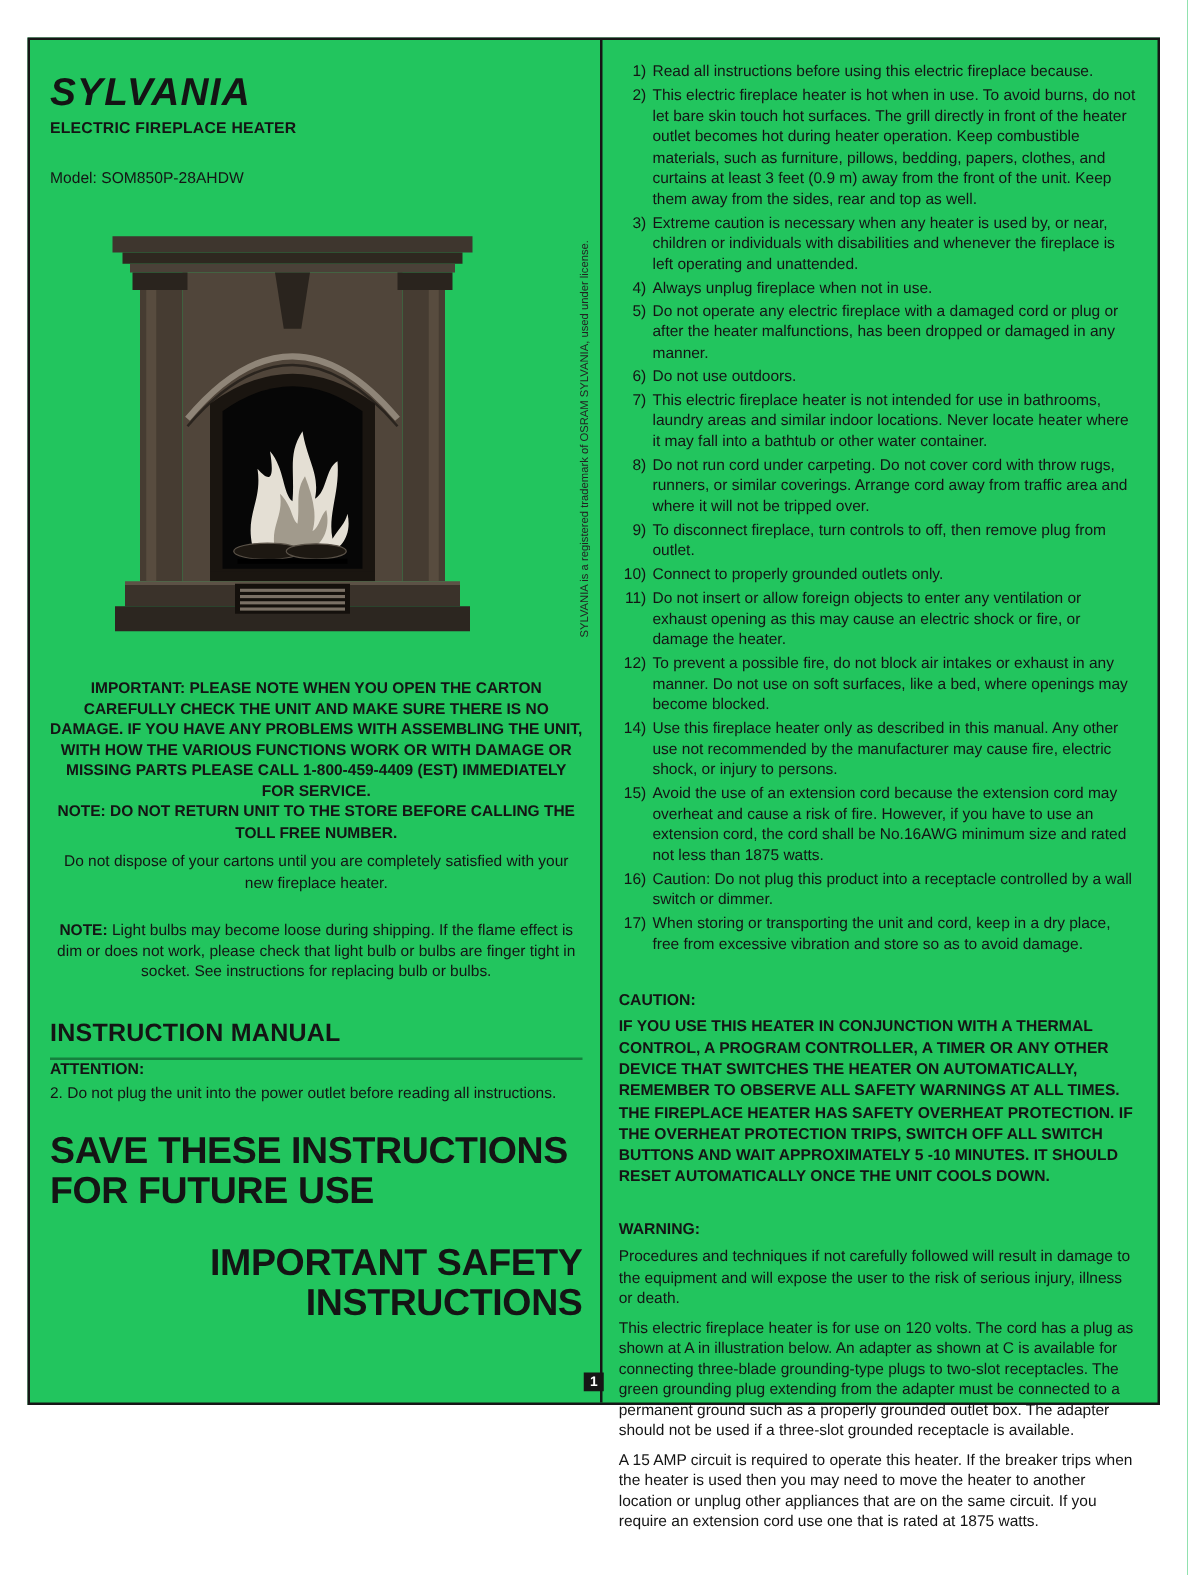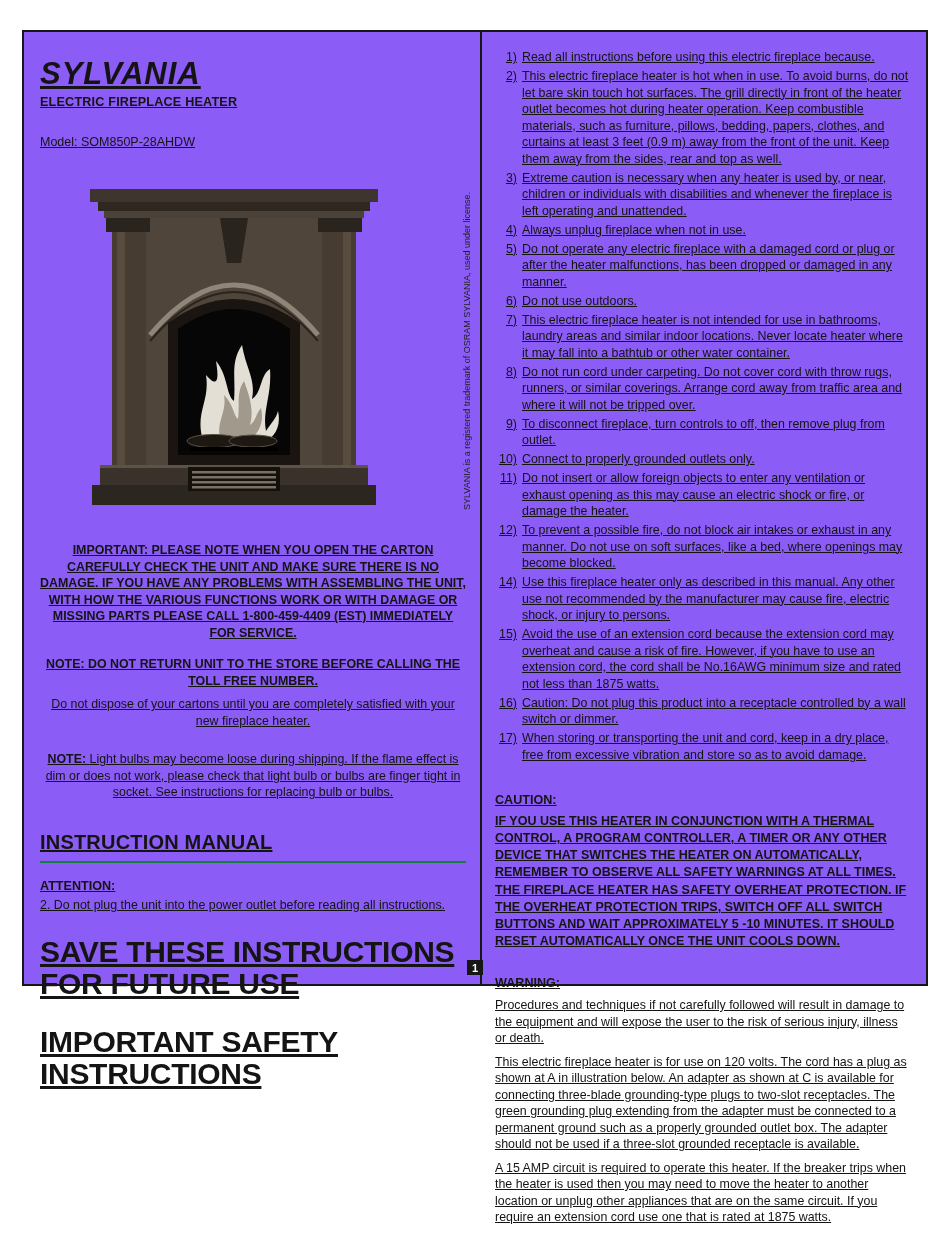--- a/index.html
+++ b/index.html
@@ -1,46 +1,46 @@
 <!DOCTYPE html>
 <html><head>
 <meta charset="utf-8">
 <style>
   * { margin:0; padding:0; box-sizing:border-box; }
   html,body { width:950px; height:1260px; }
   body { background:#ffffff; font-family:"Liberation Sans", sans-serif; color:#141414; position:relative; overflow:hidden; }
 
-  .frame { position:absolute; left:22px; top:30px; width:906px; height:956px; border:2px solid #161616; display:flex; background:#8b5cf6;text-decoration:underline; }
+  .frame { position:absolute; left:22px; top:30px; width:906px; height:1094px; border:2px solid #161616; display:flex; background:#22c55e; }
   .col-left { width:456px; padding:24px 14px 16px 16px; position:relative; }
   .divider { width:2px; background:#161616; }
   .col-right { flex:1; padding:17px 16px 16px 13px; }
 
   .logo { font-size:31px; font-weight:bold; font-style:italic; letter-spacing:1px; }
   .product { font-size:12.6px; font-weight:bold; margin-top:3px; letter-spacing:0.2px; }
   .model-line { font-size:12.5px; margin-top:26px; }
 
   .figure { margin:24px 0 0 44px; width:300px; height:345px; display:block; }
   .vtext { position:absolute; top:126px; right:8px; height:352px;
            writing-mode:vertical-rl; transform:rotate(180deg);
            font-size:9px; color:#222; }
 
   .p { font-size:12.4px; line-height:1.33;text-align:center; }
   .b { font-weight:bold; }
   .p-bold { font-weight:bold; }
   .mt-important { margin-top:24px; }
-  .mt-return { margin-top:15px; }
+  .mt-return { }
   .mt-dispose { margin-top:7px; }
   .mt-bulbs { margin-top:22px; }
 
   .h-manual { margin-top:30px; font-size:20px; font-weight:bold; letter-spacing:0.2px;
               padding-bottom:7px; border-bottom:2px solid #15803d; }
-  .attention-label { margin-top:16px; font-size:12.6px; font-weight:bold; }
+  .attention-label { font-size:12.6px; font-weight:bold; }
   .att-item { font-size:12.4px; line-height:1.5; margin-top:3px; }
   .h-big { margin-top:22px; font-size:30px; line-height:1.07; font-weight:bold; letter-spacing:-0.3px; }
-  .h-big.second { margin-top:26px; }
+  .h-big.second { margin-top:26px;text-align:right; }
   .elec-warning { margin-top:26px; font-size:12.6px; font-weight:bold; line-height:1.4; }
 
   .safety-list { }
   .s-item { display:flex; margin-bottom:2.5px; font-size:12.4px; line-height:1.33; }
   .s-num { flex:0 0 27px; text-align:right; padding-right:5px; }
   .s-text { flex:1; }
 
   .caution-label { margin-top:30px; font-weight:bold; font-size:12.6px; }
   .caution-text { margin-top:6px; font-weight:bold; font-size:12.5px; line-height:1.37; }
   .warning-label { margin-top:26px; font-weight:bold; font-size:12.6px; }

